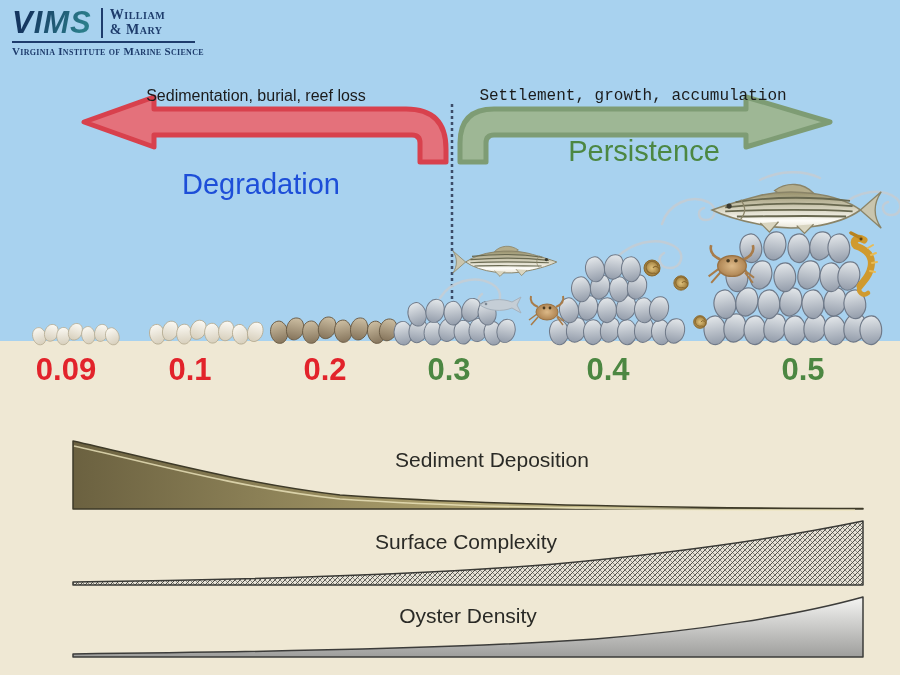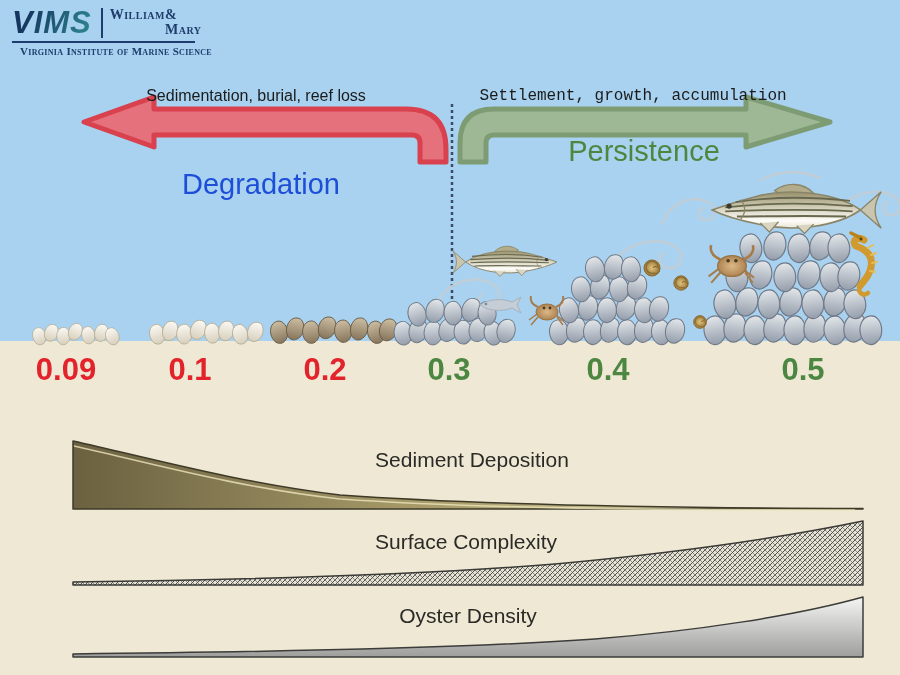--- a/index.html
+++ b/index.html
@@ -9,42 +9,42 @@
   .ground{position:absolute;left:0;top:341px;width:900px;height:334px;background:#efe8d4;}
   .scene-svg{position:absolute;left:0;top:0;width:900px;height:675px;}
 
   
   .logo{position:absolute;left:12px;top:7px;width:200px;}
   .logo-top{display:flex;align-items:center;}
   .vims{font-size:31px;font-weight:bold;font-style:italic;letter-spacing:1px;line-height:1;
         background:linear-gradient(115deg,#14355f 20%,#2b7d8a 85%);
         -webkit-background-clip:text;background-clip:text;color:transparent;}
   .logo-sep{width:2px;height:30px;background:#1e3c6c;margin:0 7px 0 9px;}
-  .wm{display:flex;flex-direction:row;color:#1e3c6c;font-family:"Liberation Serif",serif;
+  .wm{display:flex;flex-direction:column;color:#1e3c6c;font-family:"Liberation Serif",serif;
       font-variant:small-caps;font-weight:bold;line-height:1.05;}
   .wm span{font-size:14px;letter-spacing:.5px;}
   .logo-rule{height:2px;background:#1e3c6c;margin:3px 0 2px 0;width:183px;}
   .inst{font-family:"Liberation Serif",serif;font-variant:small-caps;font-weight:bold;
-        color:#1e3c6c;font-size:11px;letter-spacing:.3px;white-space:nowrap;text-align:right;}
+        color:#1e3c6c;font-size:11px;letter-spacing:.3px;white-space:nowrap;}
 
   
   .caption{position:absolute;top:87px;transform:translateX(-50%);font-size:16px;color:#1b1b1b;white-space:nowrap;}
   .cap-left{left:256px;}
   .cap-right{left:633px;font-family:Liberation Mono, monospace;}
   .big-label{position:absolute;top:135px;transform:translateX(-50%);font-size:29px;white-space:nowrap;}
   .deg{left:261px;color:#1d4ed8;margin-top:33px;}
   .per{left:644px;color:#4c8742;}
 
   
   .tick{position:absolute;top:352px;transform:translateX(-50%);font-size:31px;font-weight:bold;white-space:nowrap;}
   .axis-label{position:absolute;left:32px;top:386px;font-size:20px;font-weight:bold;color:#111;white-space:nowrap;}
 
   
   .wedge-label{position:absolute;transform:translateX(-50%);font-size:21px;color:#2a2a26;white-space:nowrap;}
-  .wl1{left:472px;top:448px;}
+  .wl1{left:492px;top:448px;}
   .wl2{left:466px;top:530px;}
   .wl3{left:468px;top:604px;}
 </style>
 </head>
 <body>
 
 <div class="stage">
   <div class="sky"></div>
   <div class="ground"></div>
 

